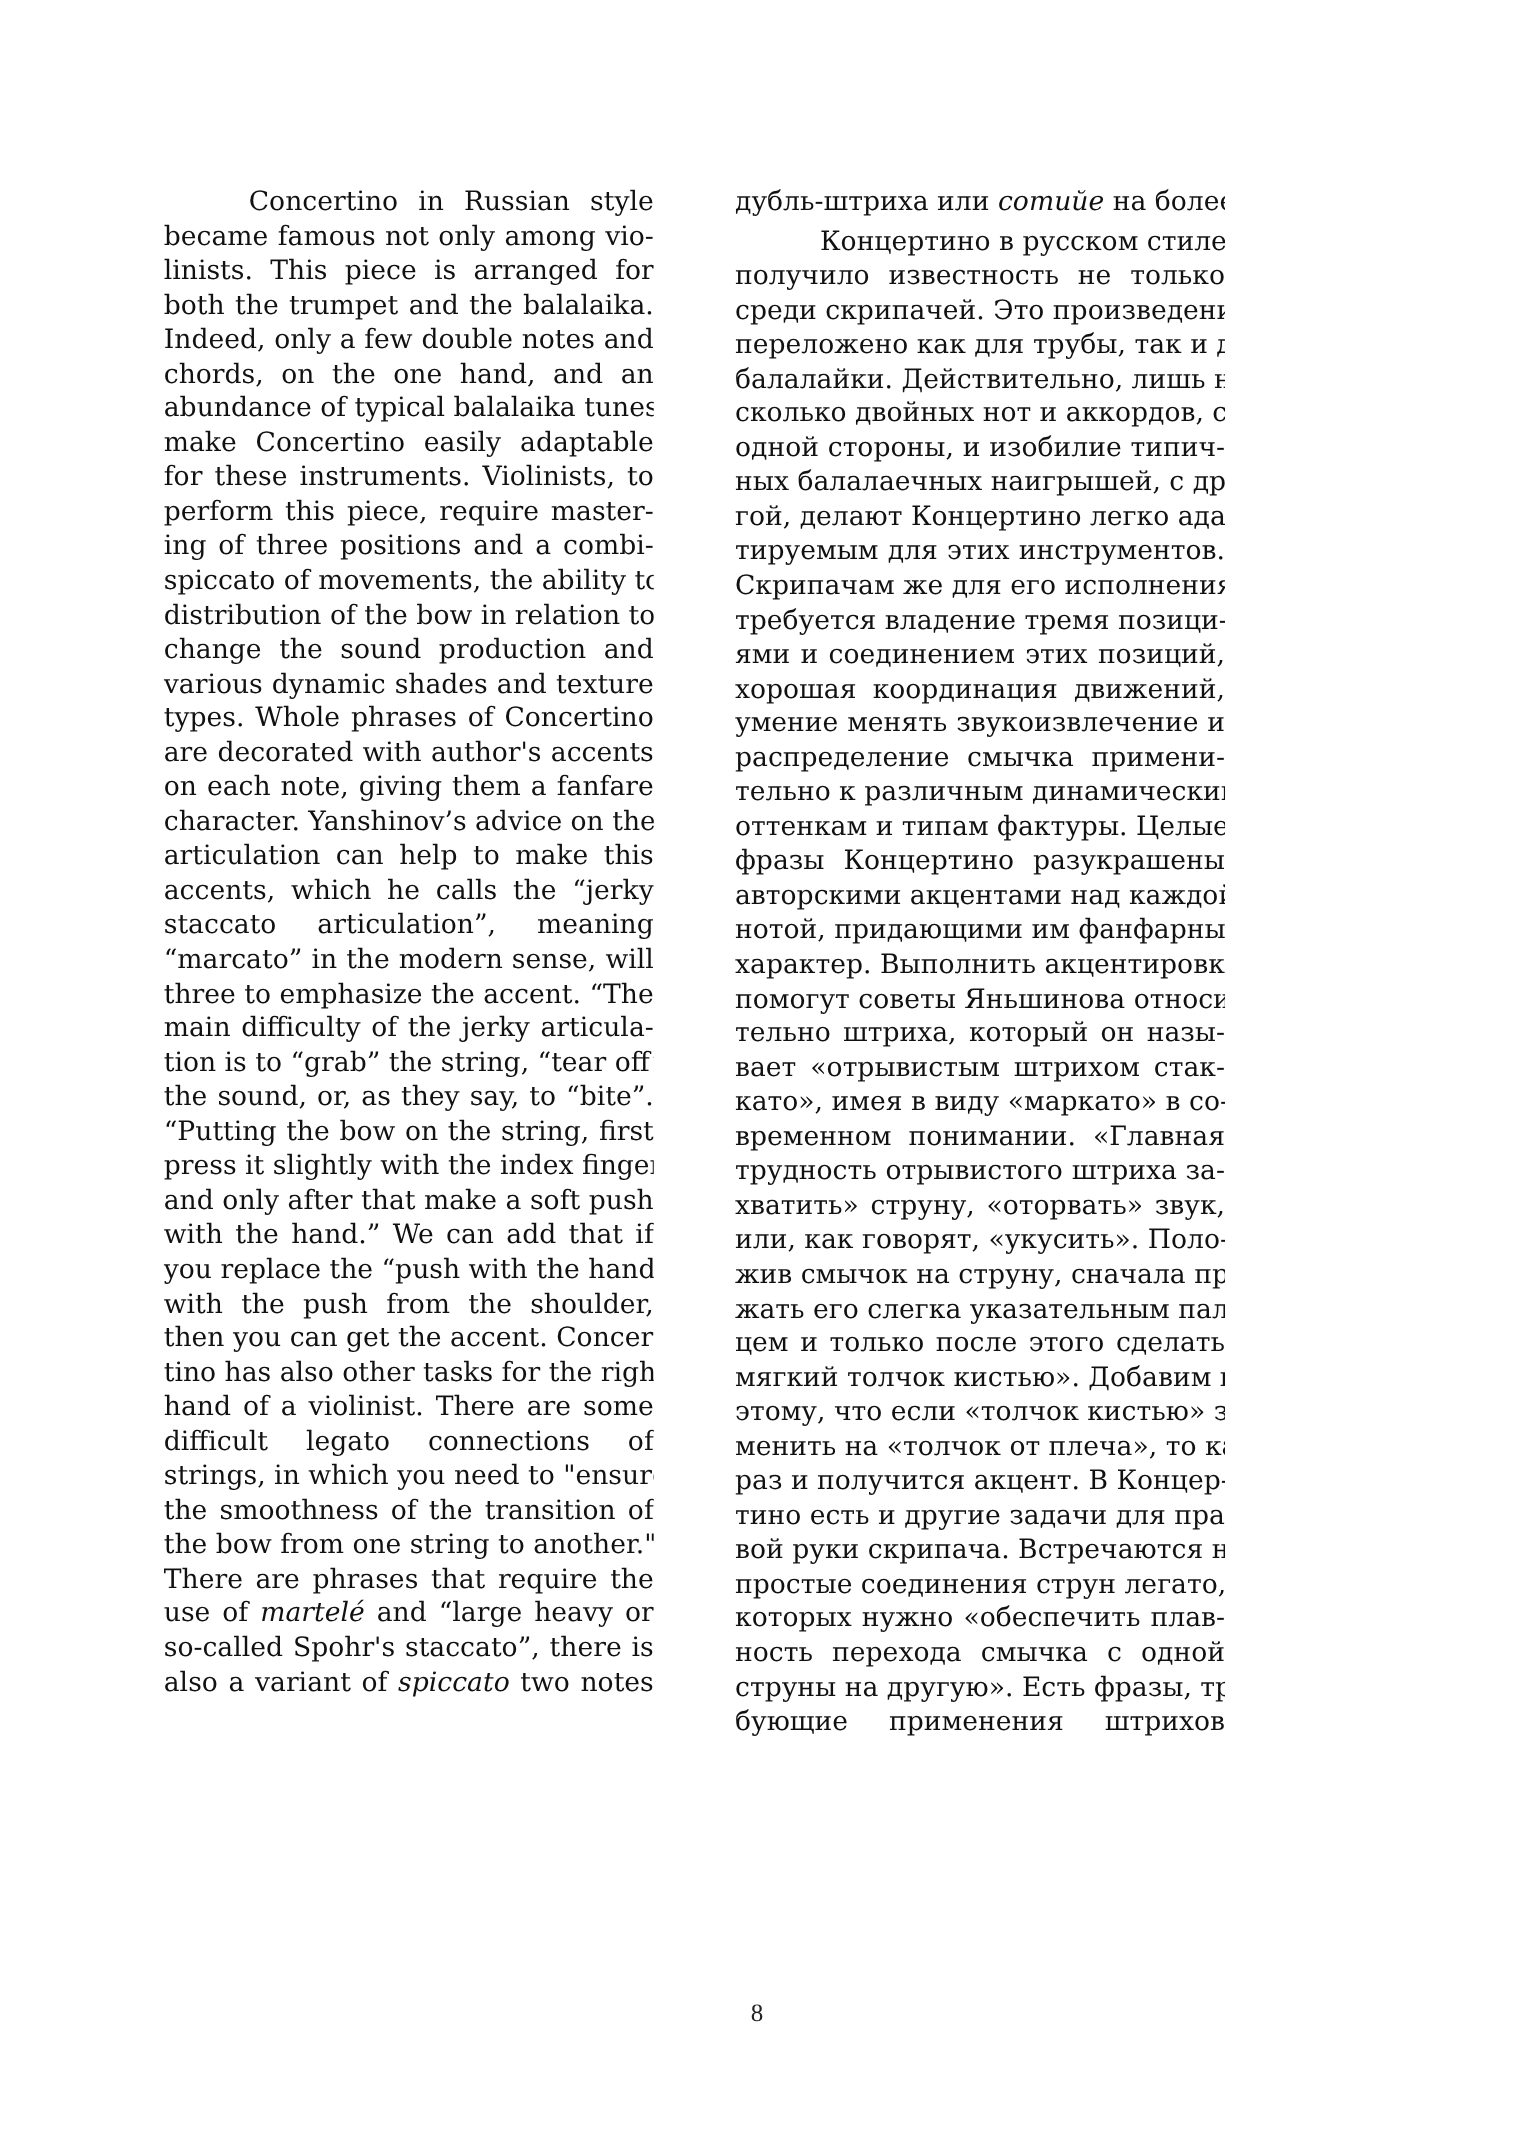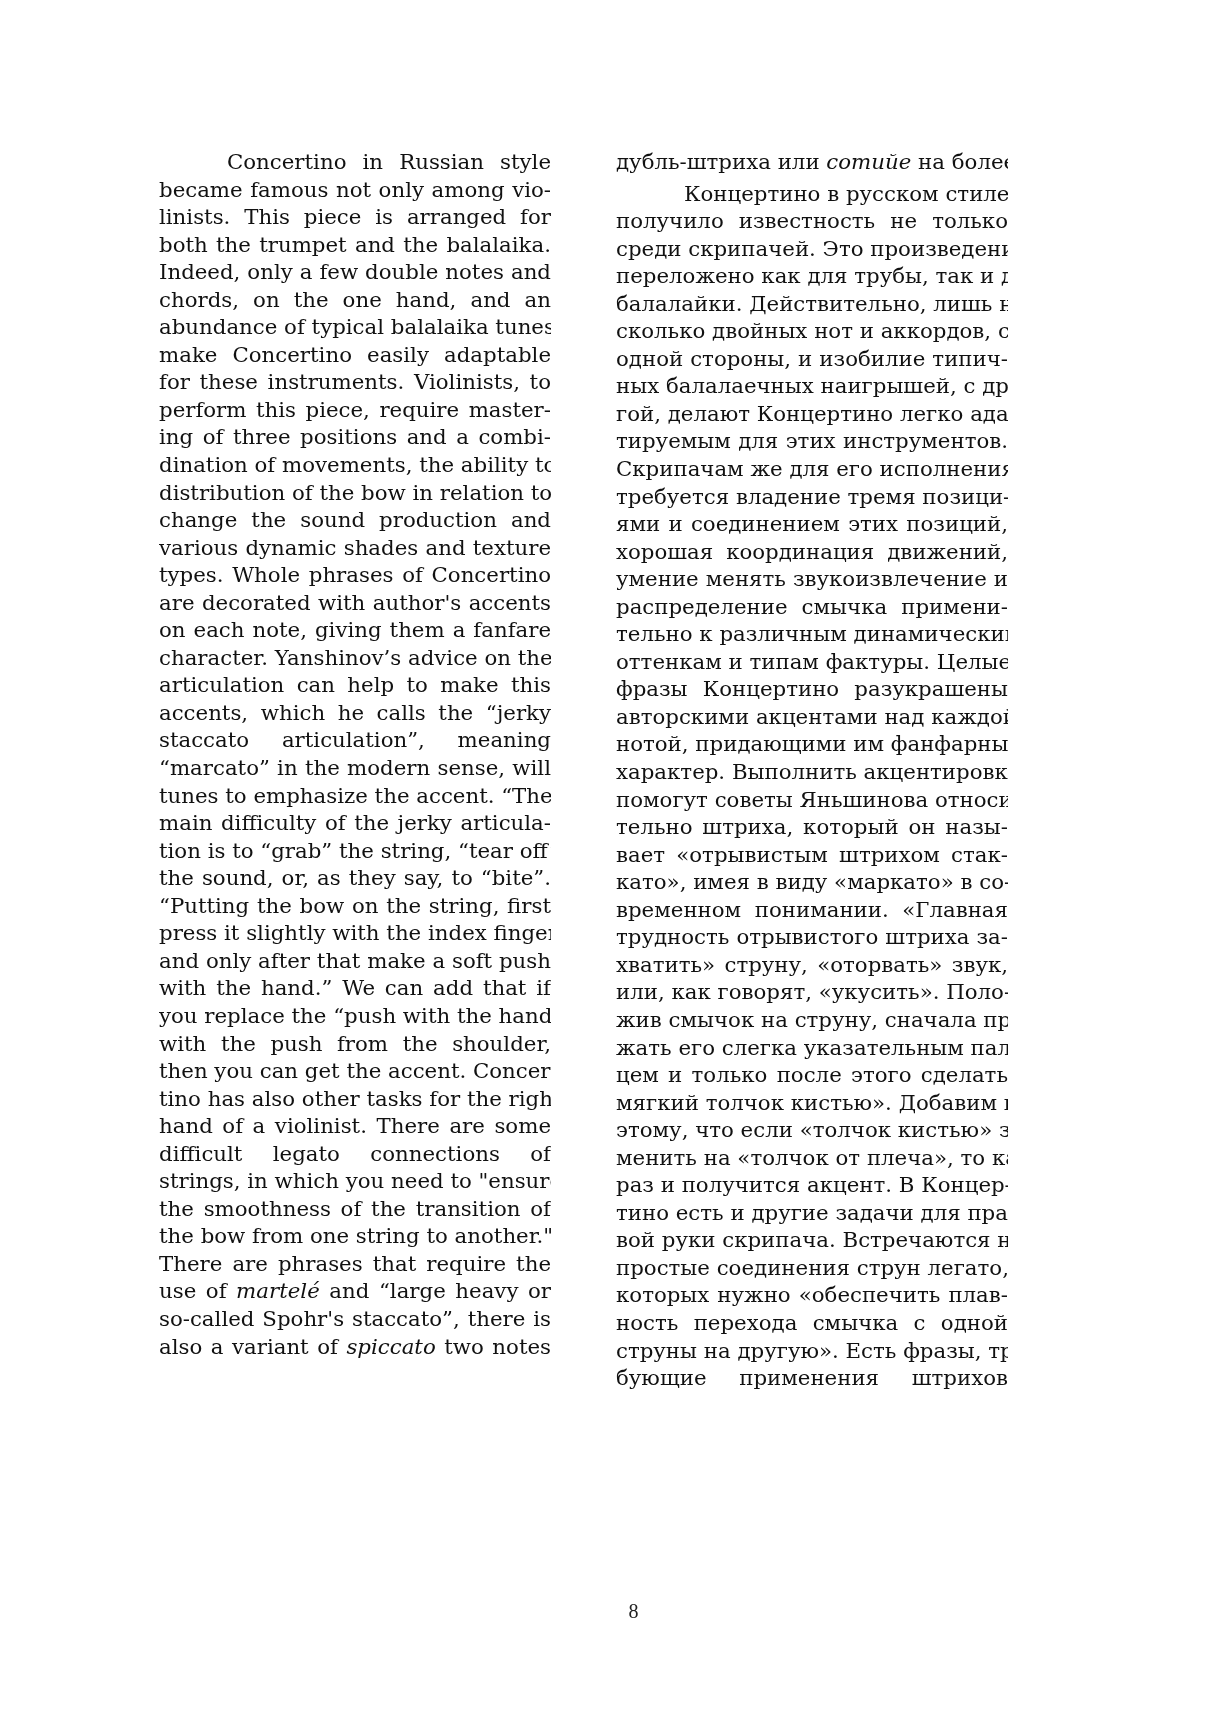--- a/index.html
+++ b/index.html
@@ -1,17 +1,17 @@
 <!DOCTYPE html>
 <html><head>
 <meta charset="utf-8">
 <style>
   html, body { margin: 0; padding: 0; background: #ffffff; }
   body { width: 1211px; height: 1713px; position: relative; overflow: hidden; }
-  .page { position: absolute; left: 0; top: 0; width: 1039px; height: 1713px; background: #fff; margin-left: 28px; }
+  .page { position: absolute; left: 0; top: 0; width: 1039px; height: 1713px; background: #fff; }
   .col { position: absolute; top: 148px; width: 392px; font-family: "DejaVu Serif", "Liberation Serif", serif; font-size: 21.3px; color: #111; }
   .col-left { left: 131px; }
   .col-right { left: 588px; width: 392px; }
   .ln { display: block; height: 27.55px; line-height: 27.55px; white-space: nowrap; text-align: justify; text-align-last: justify; overflow: hidden; }
   .ln.last { text-align-last: left; }
   .ln.indent { padding-left: 68px; }
   .ln i { font-style: italic; }
   .col-right .ln { font-family: "DejaVu Serif", serif; letter-spacing: 0; }
   .pgnum { position: absolute; left: 0; width: 1211px; top: 1600px; text-align: center; font-family: "Liberation Serif", serif; font-size: 20px; color: #222; }
   .para-gap { height: 4px; }
@@ -26,33 +26,33 @@
     <span class="ln">became famous not only among vio-</span>
     <span class="ln">linists. This piece is arranged for</span>
     <span class="ln">both the trumpet and the balalaika.</span>
     <span class="ln">Indeed, only a few double notes and</span>
     <span class="ln">chords, on the one hand, and an</span>
     <span class="ln">abundance of typical balalaika tunes</span>
     <span class="ln">make Concertino easily adaptable</span>
     <span class="ln">for these instruments. Violinists, to</span>
     <span class="ln">perform this piece, require master-</span>
     <span class="ln">ing of three positions and a combi-</span>
-    <span class="ln">dination of movements, the ability to</span>
+    <span class="ln">spiccato of movements, the ability to</span>
     <span class="ln">distribution of the bow in relation to</span>
     <span class="ln">change the sound production and</span>
     <span class="ln">various dynamic shades and texture</span>
     <span class="ln">types. Whole phrases of Concertino</span>
     <span class="ln">are decorated with author's accents</span>
     <span class="ln">on each note, giving them a fanfare</span>
     <span class="ln">character. Yanshinov’s advice on the</span>
     <span class="ln">articulation can help to make this</span>
     <span class="ln">accents, which he calls the “jerky</span>
     <span class="ln">staccato articulation”, meaning</span>
     <span class="ln">“marcato” in the modern sense, will</span>
-    <span class="ln">tunes to emphasize the accent. “The</span>
+    <span class="ln">three to emphasize the accent. “The</span>
     <span class="ln">main difficulty of the jerky articula-</span>
     <span class="ln">tion is to “grab” the string, “tear off”</span>
     <span class="ln">the sound, or, as they say, to “bite”.</span>
     <span class="ln">“Putting the bow on the string, first</span>
     <span class="ln">press it slightly with the index finger</span>
     <span class="ln">and only after that make a soft push</span>
     <span class="ln">with the hand.” We can add that if</span>
     <span class="ln">you replace the “push with the hand”</span>
     <span class="ln">with the push from the shoulder,</span>
     <span class="ln">then you can get the accent. Concer-</span>

